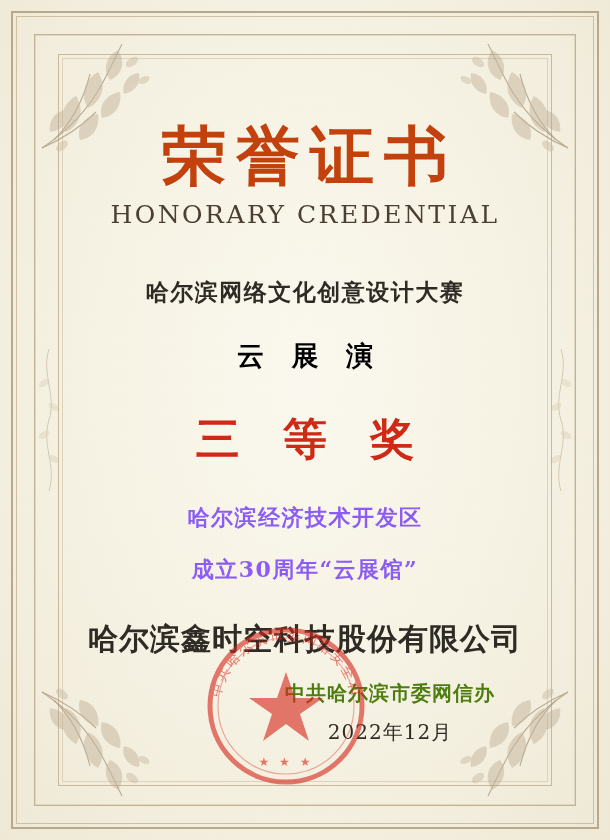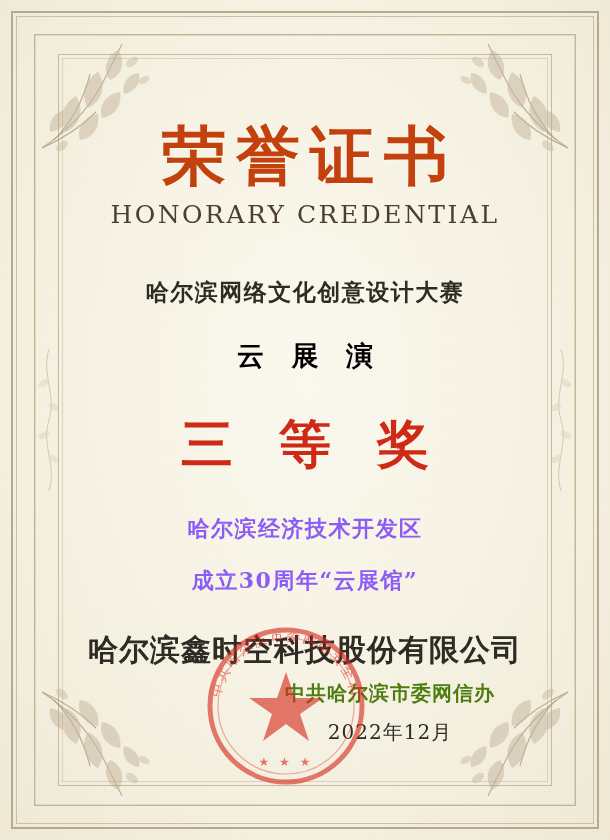--- a/index.html
+++ b/index.html
@@ -139,21 +139,21 @@
     font-family: Liberation Sans, sans-serif;
     font-size: 27px;
     font-weight: 700;
     letter-spacing: 10px;
     color: #000000;
     margin-bottom: 36px;
     padding-left: 10px;
   }
   .award {
     font-family: "DejaVu Serif", "Liberation Serif", serif;
-    font-size: 52px;
+    font-size: 44px;
     font-weight: 700;
     letter-spacing: 14px;
     color: #cf2a16;
     padding-left: 14px;
     margin-bottom: 34px;
     text-shadow: 0 1px 0 rgba(255,255,255,.35);
   }
   .work-line {
     font-family: "DejaVu Serif", "Liberation Serif", serif;
     font-size: 22px;

